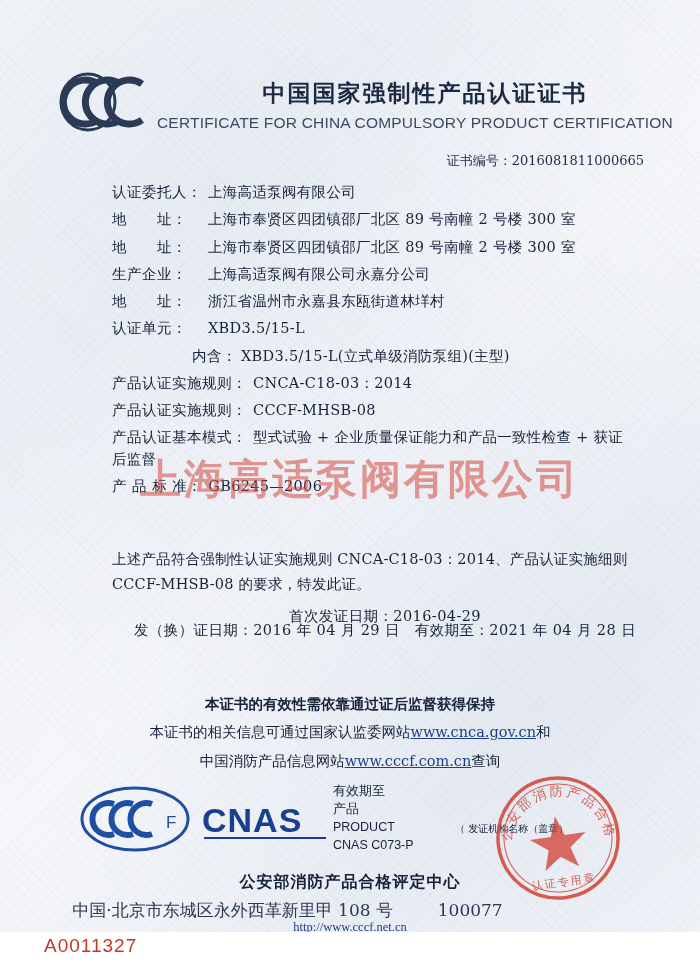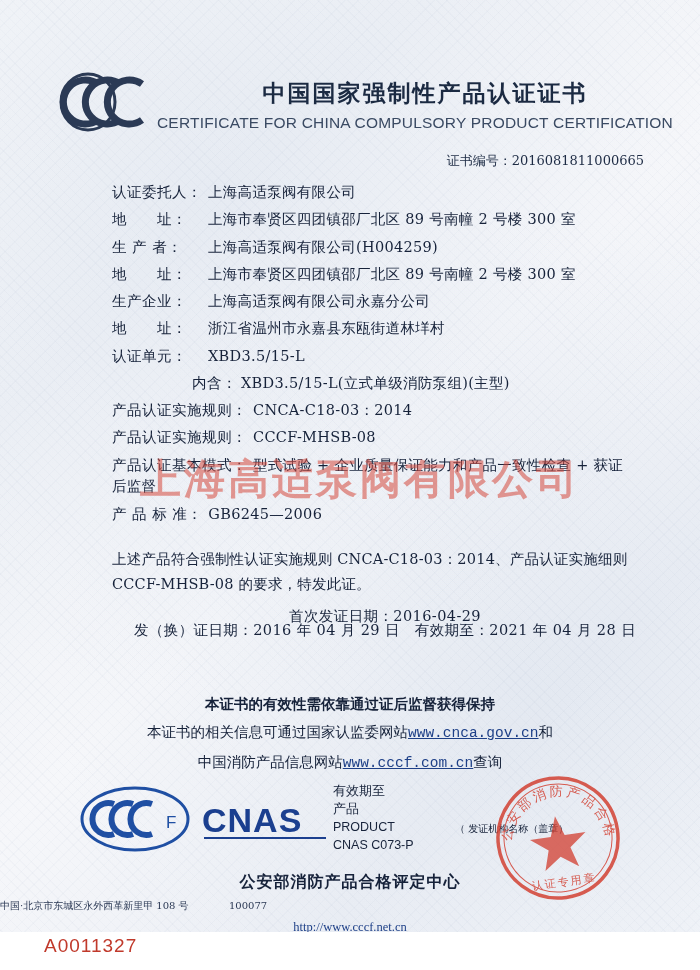--- a/index.html
+++ b/index.html
@@ -154,21 +154,21 @@
     position: absolute;
     left: 0; top: 690px;
     width: 700px;
     text-align: center;
     font-size: 14.5px;
     color: #16223a;
     font-family: "DejaVu Serif", serif;
     line-height: 1.95;
   }
   .valid-block .b { font-weight: bold; }
-  .link { color: #1d3f87; text-decoration: underline; font-family: Liberation Mono, monospace; }
+  .link { color: #1d3f87; text-decoration: underline; }
 
   
   .logos {
     position: absolute;
     left: 0; top: 780px;
     width: 700px;
     height: 90px;
   }
   .ccc-small {
     position: absolute;
@@ -216,22 +216,22 @@
     font-size: 16px;
     font-weight: bold;
     color: #16223a;
     font-family: "DejaVu Serif", serif;
     letter-spacing: 1px;
   }
   .footer-addr {
     position: absolute;
     left: 0; top: 899px;
     width: 575px;
-    text-align: left;
-    font-size: 10px;
+    text-align: center;
+    font-size: 17px;
     color: #2a3854;
     font-family: "DejaVu Serif", serif;
   }
   .footer-url {
     position: absolute;
     left: 0; top: 920px;
     width: 700px;
     text-align: center;
     font-size: 12.5px;
     color: #1d3f87;
@@ -284,24 +284,20 @@
     <div class="fields">
       <div class="row">
           <span class="lbl w5">认证委托人：</span>
           <span class="val">上海高适泵阀有限公司</span>
         </div>
       <div class="row">
           <span class="lbl w5">地　　址：</span>
           <span class="val">上海市奉贤区四团镇邵厂北区 89 号南幢 2 号楼 300 室</span>
         </div>
       <div class="row">
-          <span class="lbl w5">生 产 者：</span>
-          <span class="val">上海高适泵阀有限公司(H004259)</span>
-        </div>
-      <div class="row">
           <span class="lbl w5">地　　址：</span>
           <span class="val">上海市奉贤区四团镇邵厂北区 89 号南幢 2 号楼 300 室</span>
         </div>
       <div class="row">
           <span class="lbl w5">生产企业：</span>
           <span class="val">上海高适泵阀有限公司永嘉分公司</span>
         </div>
       <div class="row">
           <span class="lbl w5">地　　址：</span>
           <span class="val">浙江省温州市永嘉县东瓯街道林垟村</span>

